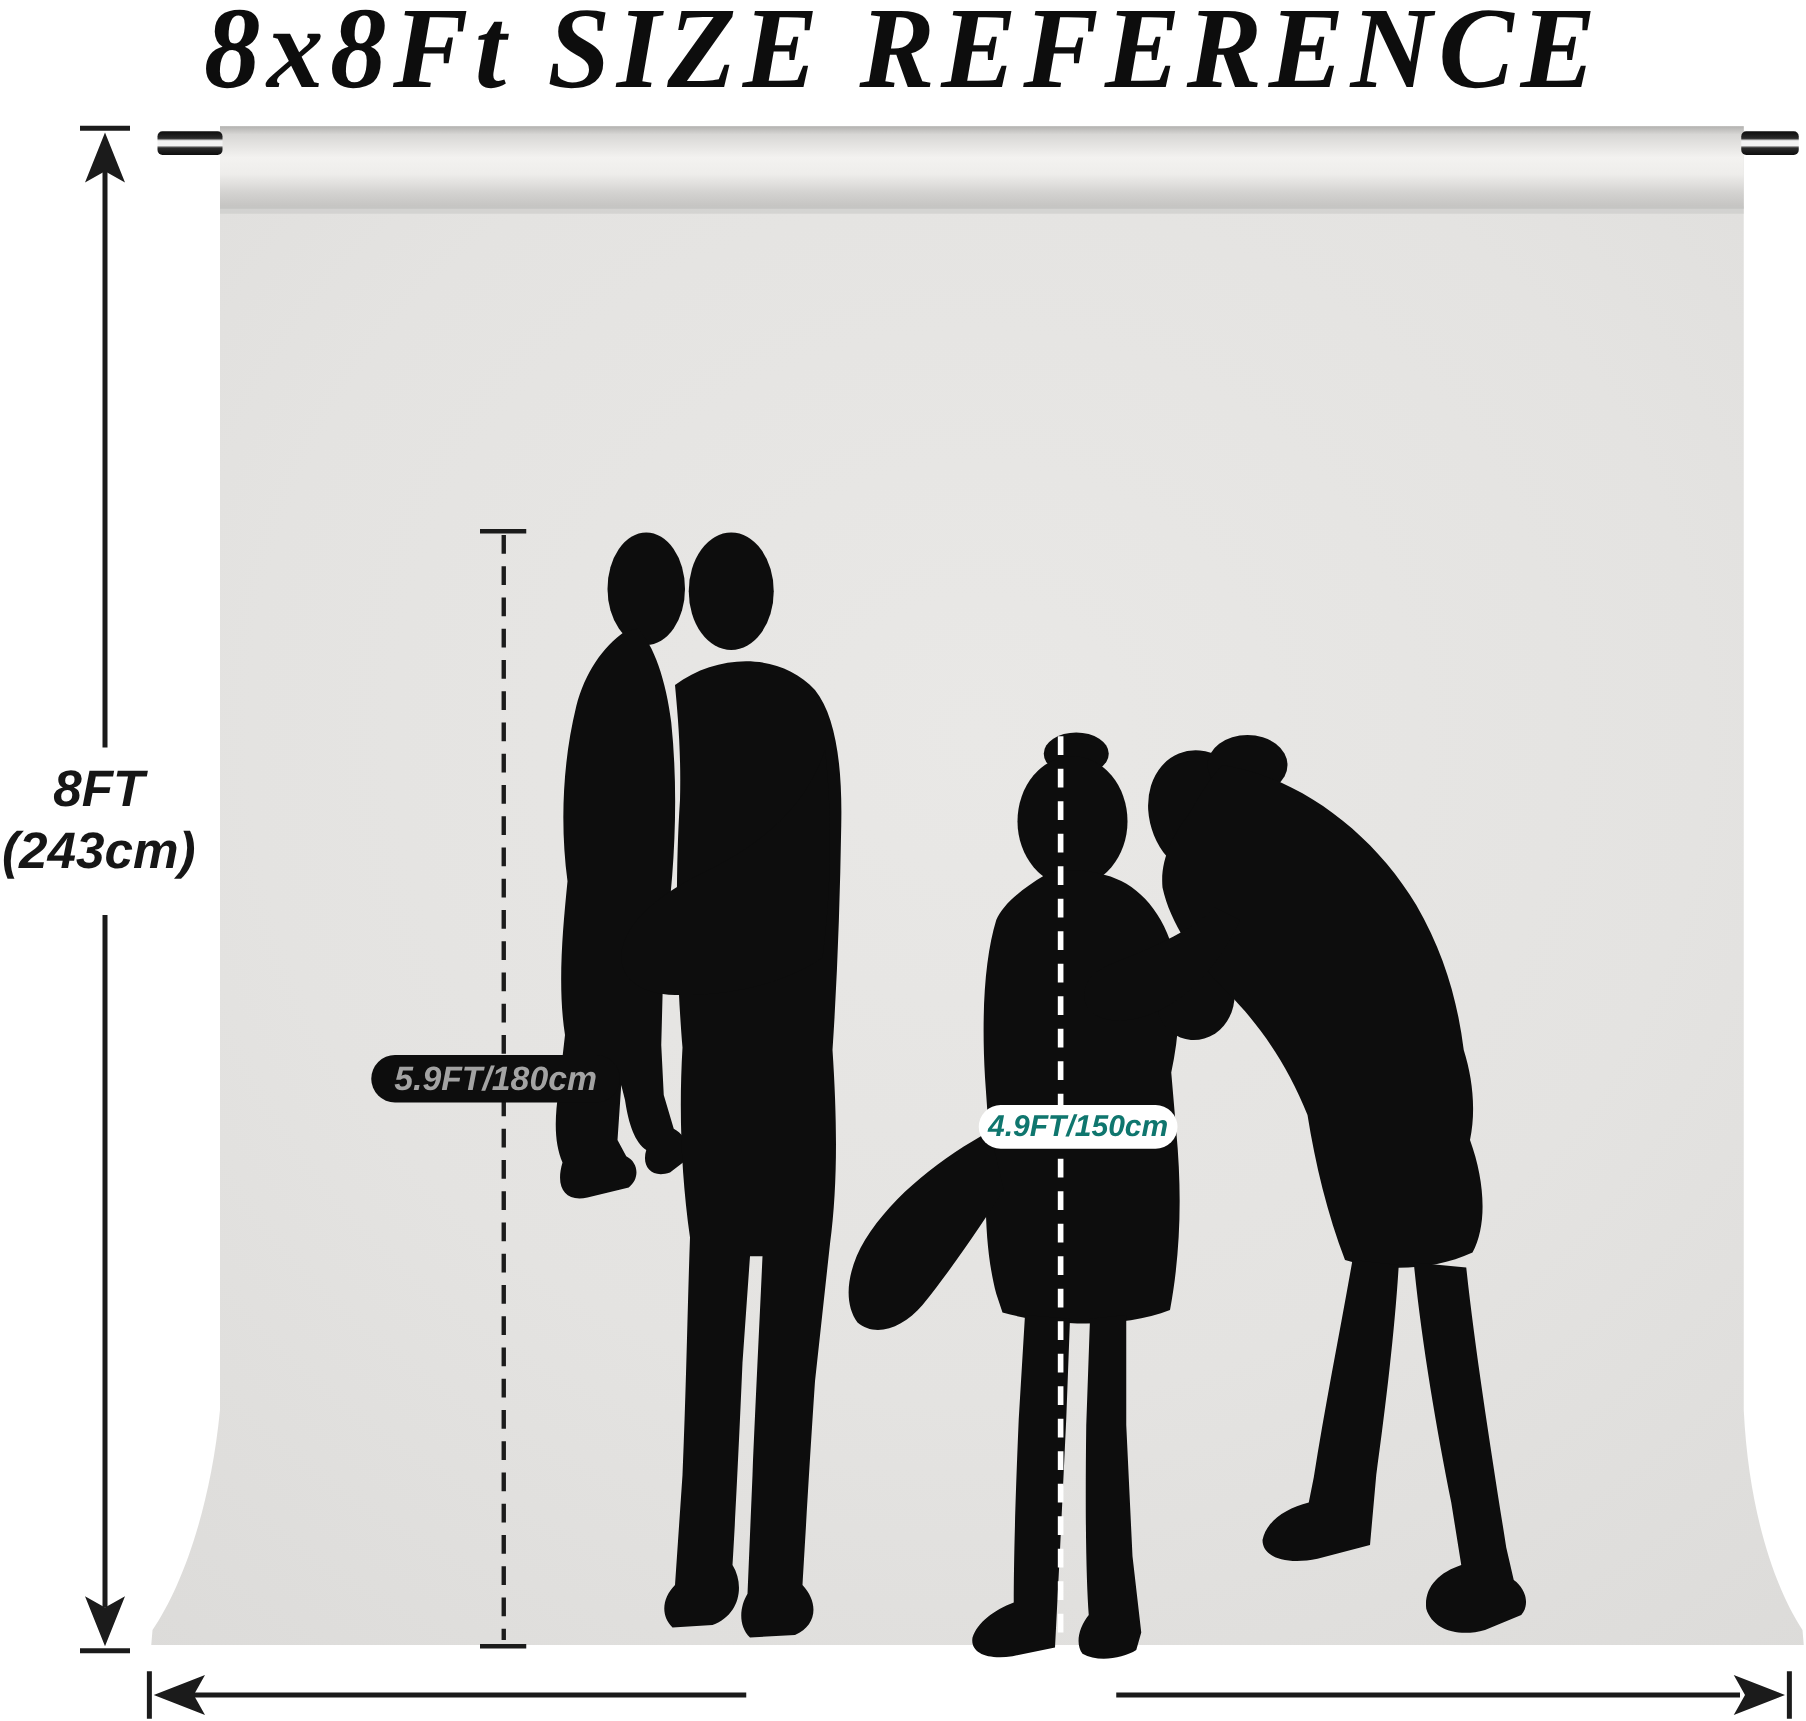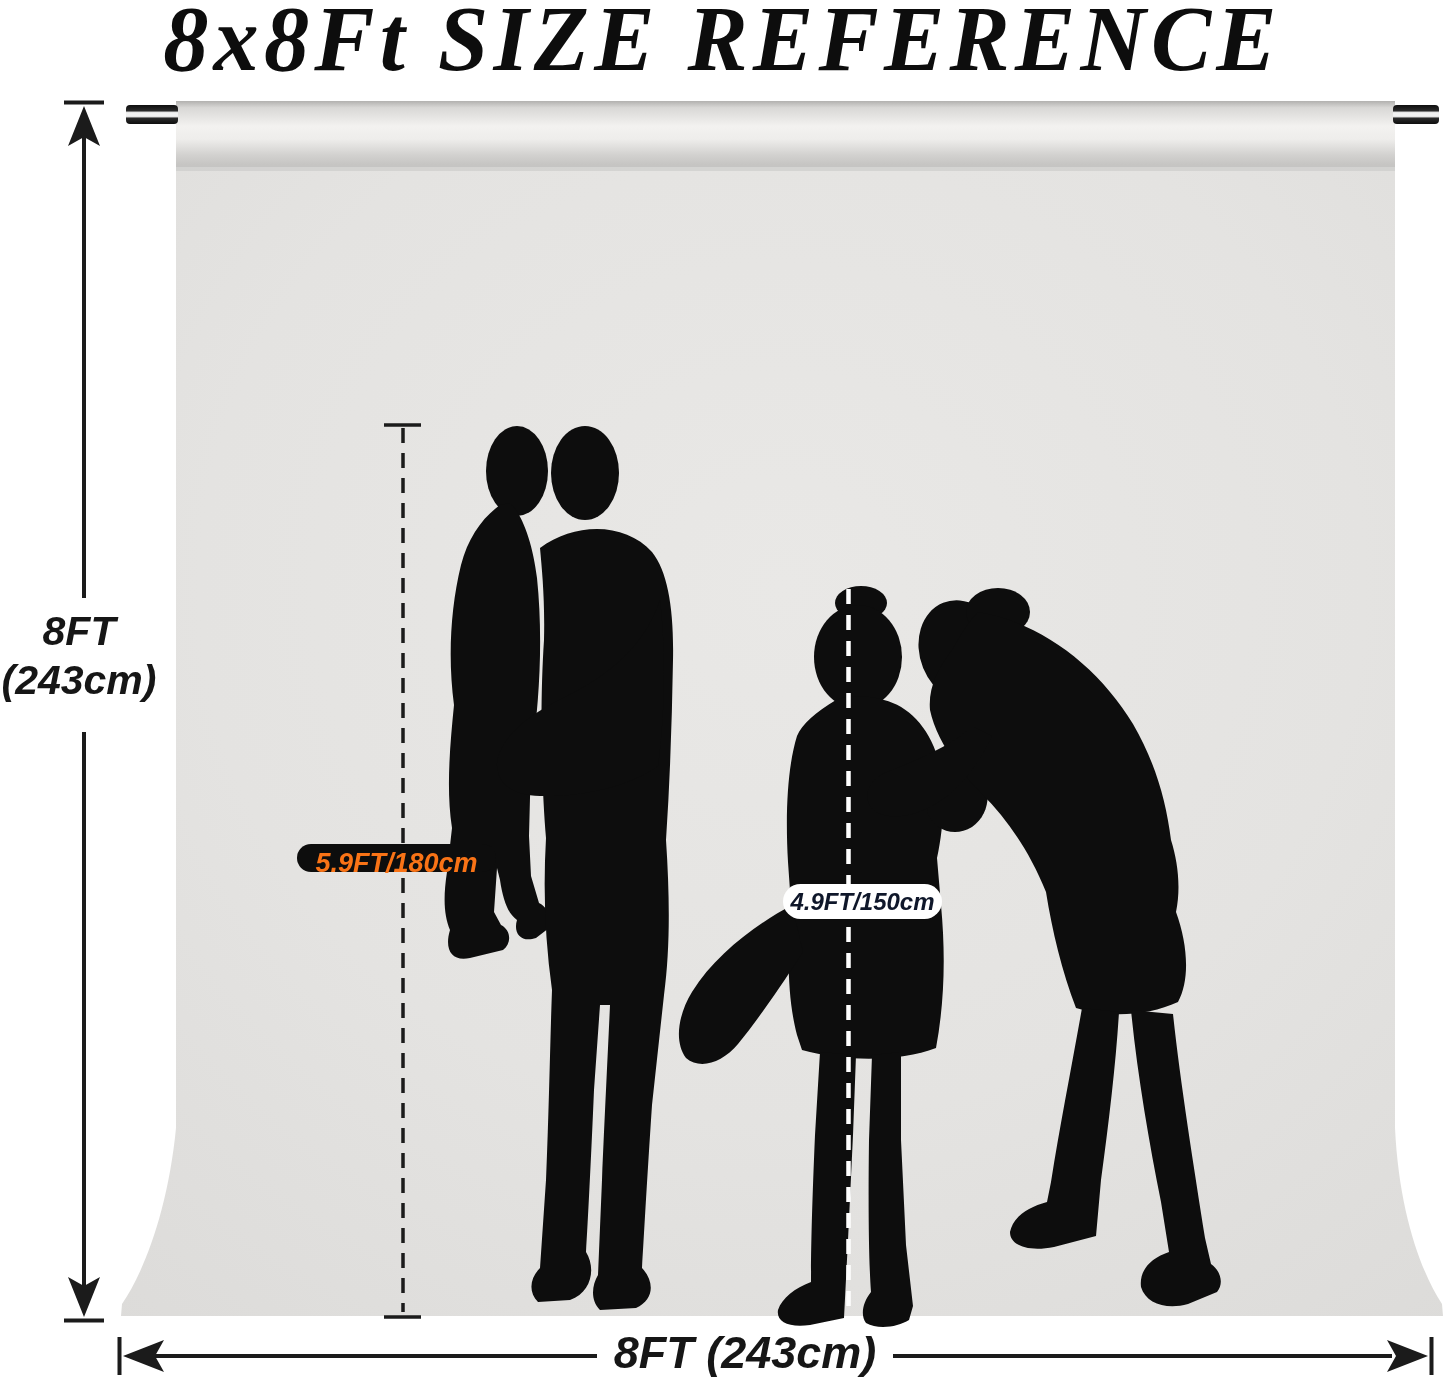--- a/index.html
+++ b/index.html
@@ -8,23 +8,23 @@
   .scene{position:absolute;left:0;top:0;width:1445px;height:1377px;}
   .title{position:absolute;top:-8px;left:0;width:1445px;text-align:center;
          font-family:"Liberation Serif","DejaVu Serif",serif;font-weight:700;
          font-size:86px;line-height:1.02;letter-spacing:5px;color:#0d0d0d;
          transform:scale(1.05,1.08);transform-origin:50% 0;white-space:nowrap;}
   .vlabel{position:absolute;left:-4px;top:607px;width:166px;text-align:center;
           font-weight:700;font-size:41px;line-height:49px;color:#161616;}
   .hlabel{position:absolute;left:572px;top:1328px;width:346px;text-align:center;
           font-weight:700;font-size:45px;line-height:50px;color:#161616;white-space:nowrap;}
   .badge{position:absolute;text-align:center;white-space:nowrap;border-radius:22px;}
-  .badge-dark{left:297px;top:844px;width:199px;height:28px;background:#0d0d0d;color:#f97316;
+  .badge-dark{left:297px;top:844px;width:199px;height:38px;background:#0d0d0d;color:#a3a3a3;
               font-weight:700;font-size:27px;line-height:38px;}
-  .badge-light{left:783px;top:884px;width:159px;height:35px;background:#ffffff;color:#0f172a;
+  .badge-light{left:783px;top:884px;width:159px;height:35px;background:#ffffff;color:#0f766e;
                font-weight:700;font-size:24px;line-height:35px;}
 </style>
 </head>
 <body>
 
 <div class="stage">
 
   <svg class="scene" viewBox="0 0 1445 1377">
     <defs>
       <radialGradient id="sheetGrad" cx="50%" cy="40%" r="80%">
@@ -144,14 +144,13 @@
   <div class="title">8x8Ft SIZE REFERENCE</div>
 
   <div class="vlabel">
     <div>8FT</div>
     <div>(243cm)</div>
   </div>
 
   <div class="badge badge-dark">5.9FT/180cm</div>
   <div class="badge badge-light">4.9FT/150cm</div>
 
-  <div class="hlabel">8FT (243cm)</div>
 </div>
 
 </body></html>

